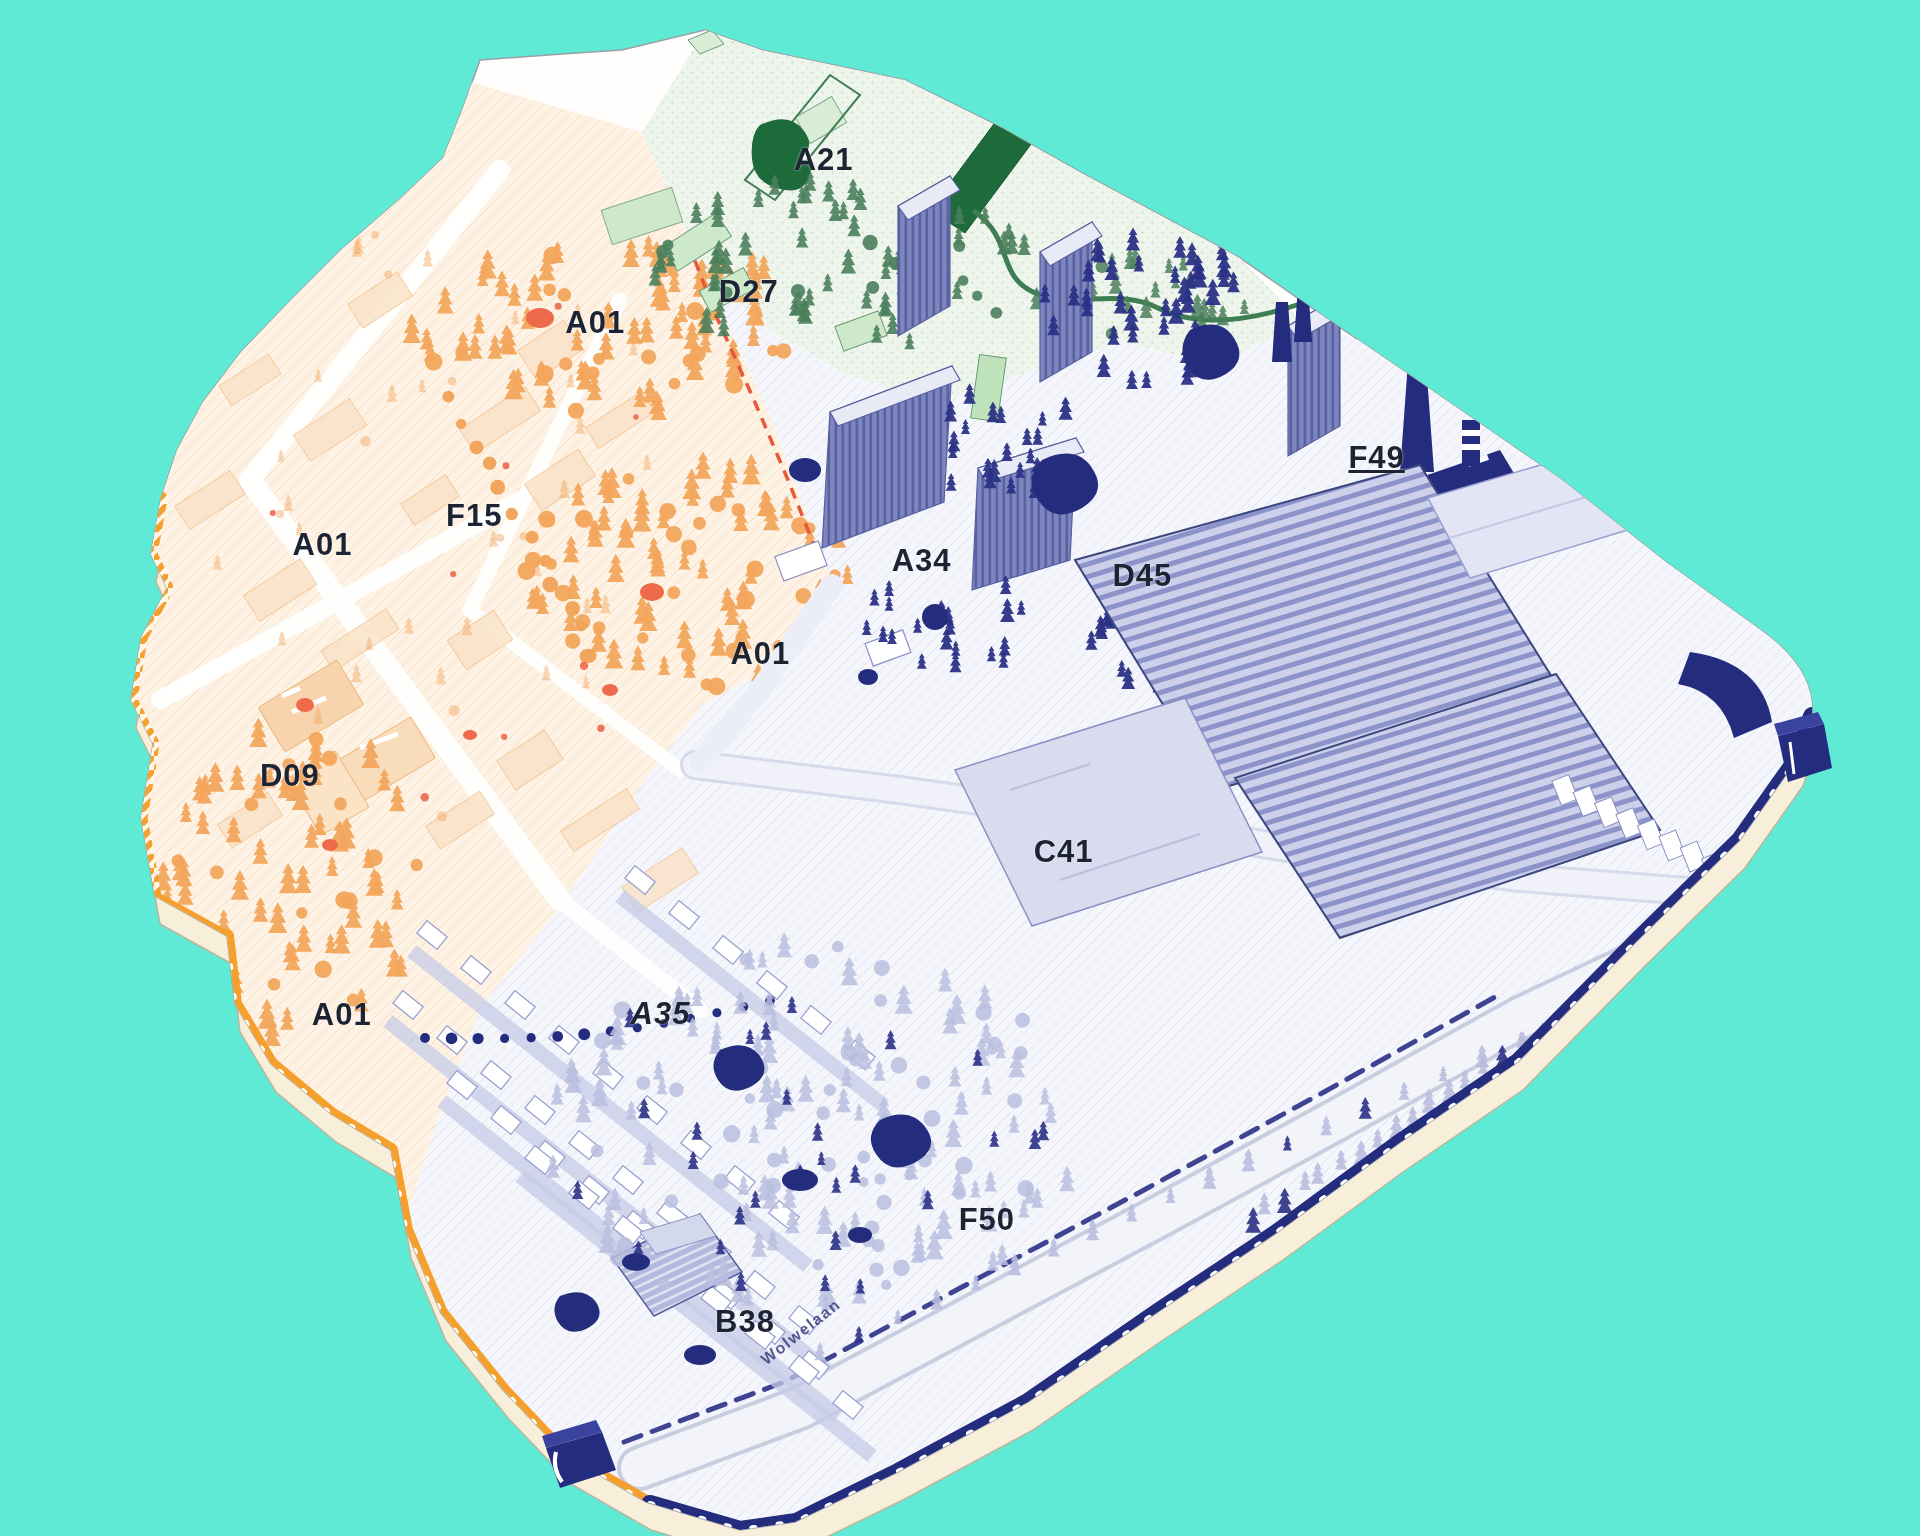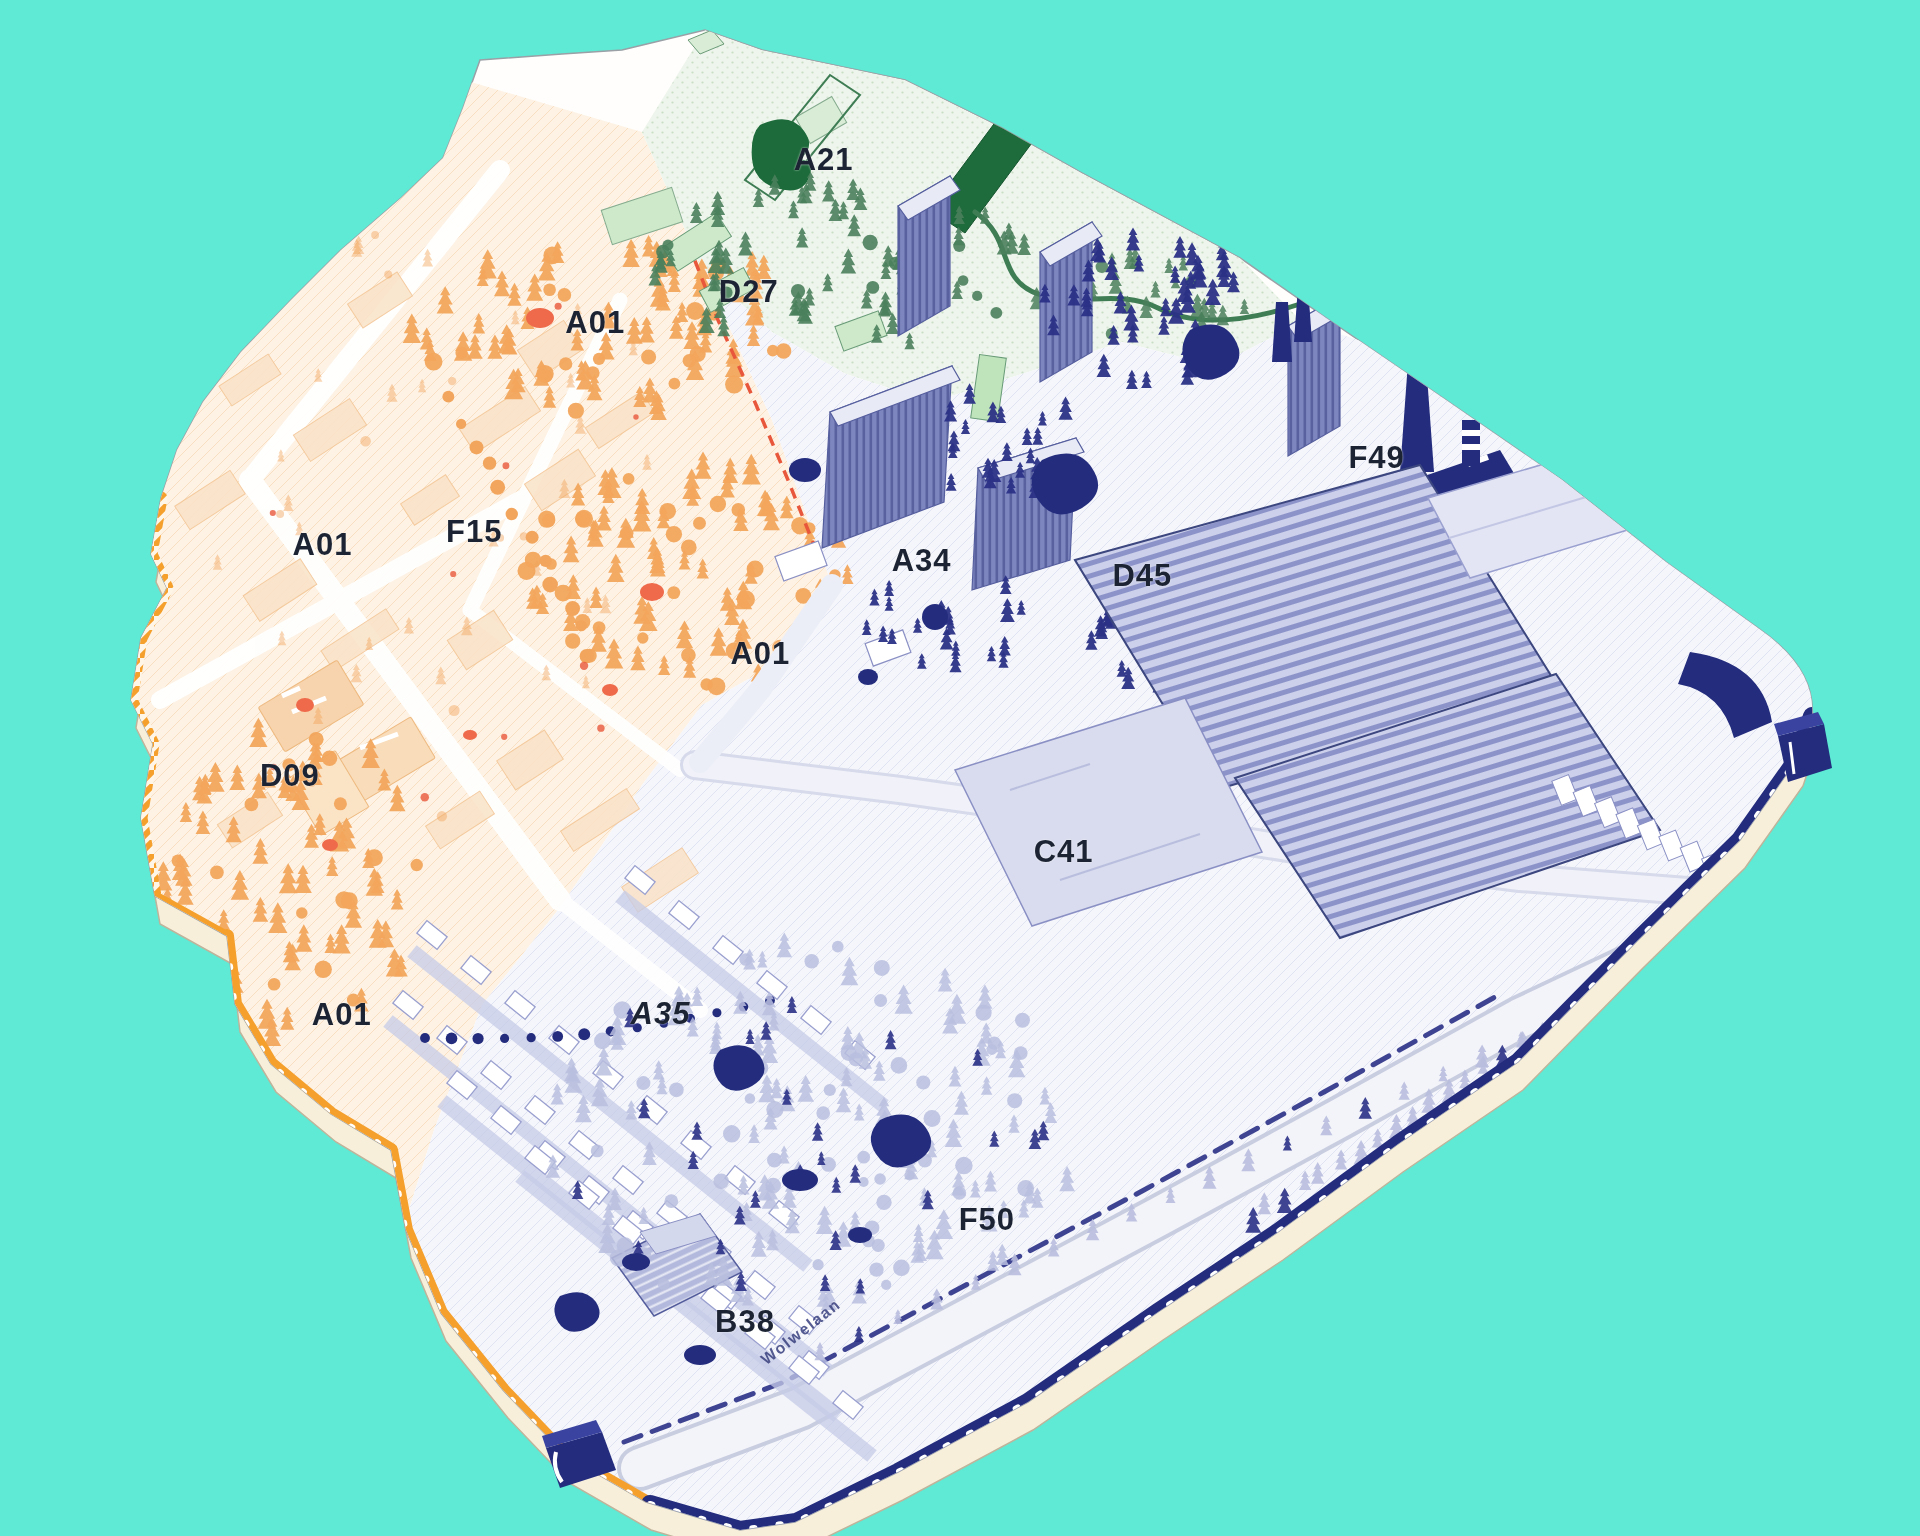--- a/index.html
+++ b/index.html
@@ -1078,24 +1078,24 @@
     <polygon points="1778,736 1824,724 1832,768 1788,782" fill="#232c7d"></polygon>
     <polygon points="1778,736 1824,724 1818,712 1774,724" fill="#3a44a0"></polygon>
     <path d="M 1790,742 L 1794,774" stroke="#ffffff" stroke-width="3" fill="none"></path>
   </g>
 </svg>
 
 <div id="labels">
       <div class="zone-label" style="left: 42.9%; top: 10.4%;">A21</div>
       <div class="zone-label" style="left: 39%; top: 19%; text-align: right;">D27</div>
       <div class="zone-label" style="left: 31%; top: 21%;">A01</div>
-      <div class="zone-label" style="left: 24.7%; top: 33.6%; margin-top: 16px;">F15</div>
+      <div class="zone-label" style="left: 24.7%; top: 33.6%;">F15</div>
       <div class="zone-label" style="left: 16.8%; top: 35.5%;">A01</div>
       <div class="zone-label" style="left: 48%; top: 36.5%;">A34</div>
-      <div class="zone-label" style="left: 71.7%; top: 29.8%;">F49</div>
+      <div class="zone-label" style="left: 71.7%; top: 29.8%; text-decoration: underline;">F49</div>
       <div class="zone-label" style="left: 59.5%; top: 37.5%;">D45</div>
       <div class="zone-label" style="left: 39.6%; top: 42.6%;">A01</div>
       <div class="zone-label" style="left: 15.1%; top: 50.5%;">D09</div>
       <div class="zone-label" style="left: 55.4%; top: 55.5%;">C41</div>
       <div class="zone-label" style="left: 34.4%; top: 66%; font-style: italic;">A35</div>
       <div class="zone-label" style="left: 17.8%; top: 66.1%;">A01</div>
       <div class="zone-label" style="left: 51.4%; top: 78.1%; margin-top: 20px;">F50</div>
       <div class="zone-label" style="left: 38.8%; top: 84.4%; margin-top: 26px;">B38</div>
       <div class="street-label" style="left: 41.7%; top: 86.7%; transform: translate(-50%, -50%) rotate(-38deg);">Wolwelaan</div>
     </div>

